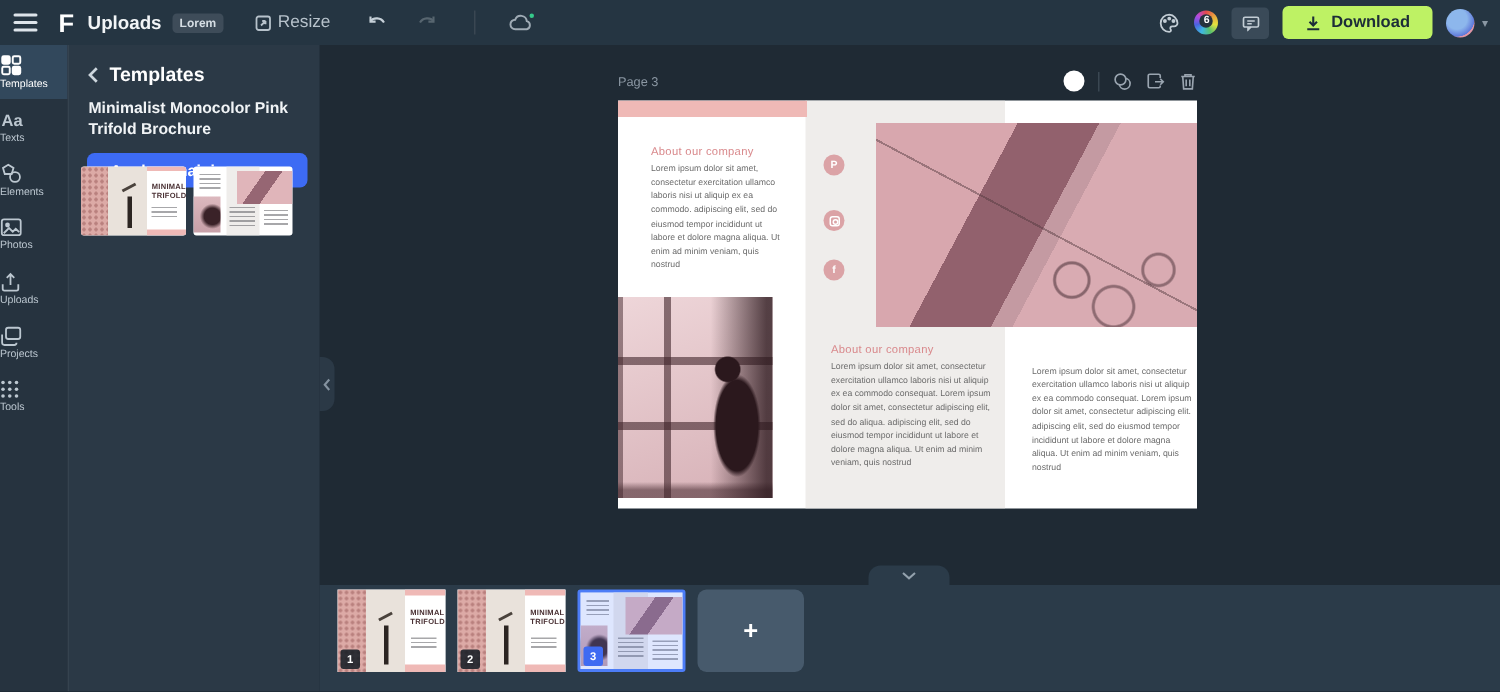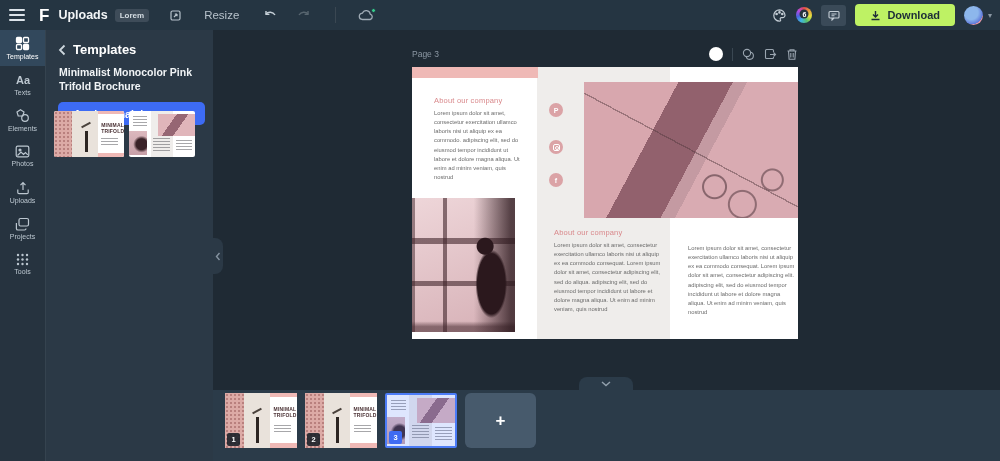--- a/index.html
+++ b/index.html
@@ -10,21 +10,21 @@
   
   .topbar { position:absolute; left:0; top:0; width:1000px; height:30px;
     background:#253542; display:flex; align-items:center; z-index:30; }
   .tb-left { display:flex; align-items:center; gap:10px; padding-left:9px; }
   .hamburger { width:16px; height:12px; display:flex; flex-direction:column; justify-content:space-between; cursor:pointer; }
   .hamburger i { display:block; height:2px; background:#dde4ea; border-radius:1px; }
   .logo-f { color:#fff; font-weight:900; font-size:17px; line-height:1; letter-spacing:-1px; padding-left:4px; }
   .app-name { color:#f2f5f7; font-weight:700; font-size:12.5px; }
   .beta { background:#3E4C59; color:#d5dde3; font-size:8px; font-weight:700;
     padding:2px 5px; border-radius:3px; margin-left:-3px; }
-  .resize-btn { display:flex; align-items:center; gap:22px; color:#b7c2cb; font-size:11.5px;
+  .resize-btn { display:flex; align-items:center; gap:3px; color:#b7c2cb; font-size:11.5px;
     margin-left:10px; cursor:pointer; }
   .tb-ico { display:inline-flex; align-items:center; justify-content:center; }
   .undo { margin-left:14px; color:#c6d0d8; }
   .redo { margin-left:8px; color:#57656f; }
   .tb-divider { width:1px; height:16px; background:#3a4752; margin:0 12px 0 14px; }
   .cloud { position:relative; color:#9fabb5; }
   .cloud .dot { position:absolute; right:-1px; top:-1px; width:5px; height:5px;
     border-radius:50%; background:#35c98a; border:1px solid #253542; }
   .tb-center { position:absolute; left:458px; top:0; height:30px; display:flex; align-items:center; gap:12px; }
   .project-title { color:#e8edf1; font-size:11.5px; }
@@ -39,21 +39,21 @@
   .feedback-btn { width:25px; height:21px; background:#3A4A58; border-radius:3px;
     display:flex; align-items:center; justify-content:center; color:#c3cdd5; cursor:pointer; }
   .download-btn { height:22px; border-radius:4px; display:flex; align-items:center; gap:6px;
     padding:0 15px; font-size:11px; font-weight:700; color:#1d2d38; cursor:pointer; border:none; }
   .avatar { width:19px; height:19px; border-radius:50%; cursor:pointer;
     background:radial-gradient(circle at 38% 35%, #8db7ec 0 40%, #5f79da 68%, #e096a6 70%); }
   .caret { color:#8a97a3; font-size:8px; margin-left:-4px; cursor:pointer; }
 
   
   .iconbar { position:absolute; left:0; top:30px; width:45px; height:431px; background:#26333F; z-index:20; }
-  .side-item { width:45px; height:36px; display:flex; flex-direction:column; align-items:center;
+  .side-item { width:45px; height:36px; display:flex; flex-direction:column; align-items:flex-start;
     justify-content:center; gap:2px; color:#bcc7d0; cursor:pointer; }
   .side-item.active { background:#32485C; color:#fff; }
   .side-item .lbl { font-size:7px; }
   .side-item svg { display:block; }
 
   
   .panel { position:absolute; left:45px; top:30px; width:168px; height:431px; background:#2B3946;
     border-left:1px solid rgba(255,255,255,.05); z-index:20; }
   .panel-header { display:flex; align-items:center; gap:7px; padding:12px 0 0 12px;
     color:#fff; font-size:13px; font-weight:700; cursor:pointer; }

